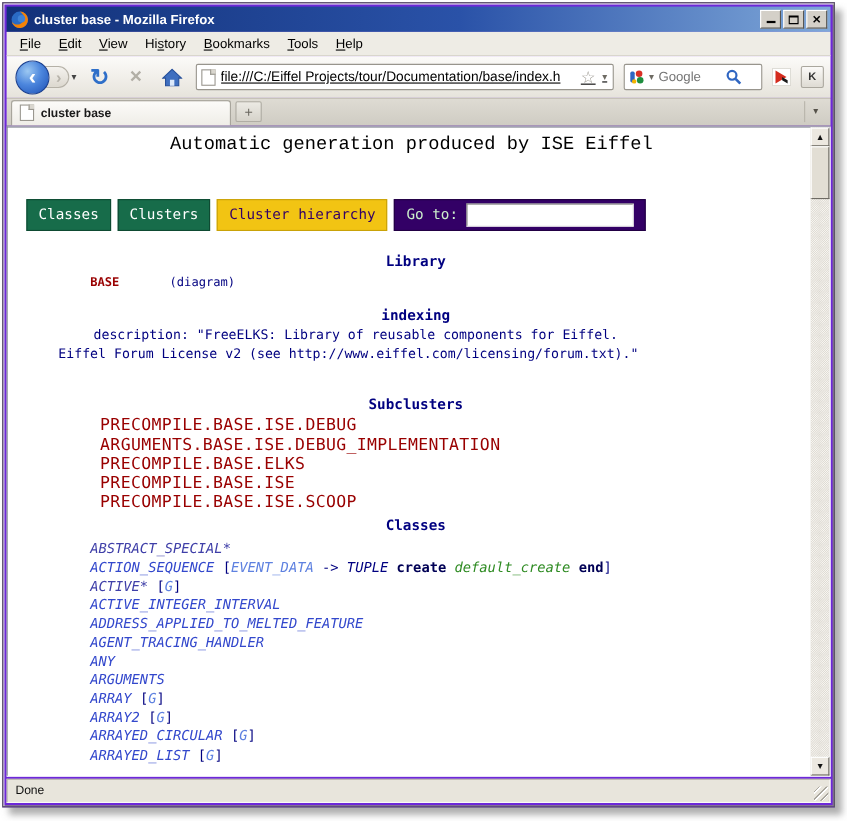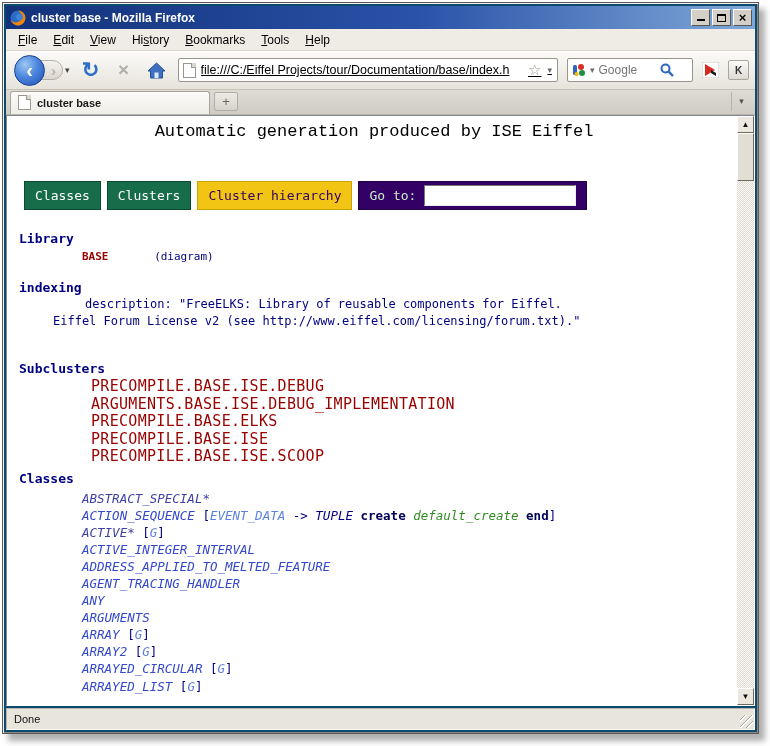--- a/index.html
+++ b/index.html
@@ -1,21 +1,21 @@
 <!DOCTYPE html>
 <html><head>
 <meta charset="utf-8">
 <style>
   * { margin:0; padding:0; box-sizing:border-box; }
   html,body { width:770px; height:746px; background:#fff; overflow:hidden;
               font-family:"Liberation Sans", sans-serif; }
 
   
   .window { position:absolute; left:2px; top:2px; width:757px; height:732px;
-            background:#0c4a6e; border:1px solid #5a5a5a;
+            background:#6d28d9; border:1px solid #5a5a5a;
             box-shadow: inset 1px 1px 0 #f4f2ee, inset -1px -1px 0 #8a877f,
                         6px 7px 6px rgba(110,110,110,.55);
             display:flex; flex-direction:column; padding:3px; }
 
   
   .titlebar { height:23px; flex:0 0 23px; display:flex; align-items:center;
               padding:0 3px 0 4px; color:#fff; font-weight:bold; font-size:12px;
               background:linear-gradient(90deg,#123179 0%,#2a52a8 55%,#7fa8d9 100%); }
   .titlebar .ff-logo { width:16px; height:16px; margin-right:5px; flex:0 0 16px; }
   .title-text { flex:1; white-space:nowrap; overflow:hidden; }
@@ -102,21 +102,21 @@
   .btn-row { margin:38px 0 0 5px; display:flex; gap:6px; height:29px; }
   .ebtn { display:flex; align-items:center; padding:0 10px; font-size:13px;
           font-family:"DejaVu Sans Mono","Liberation Mono",monospace; }
   .ebtn-green  { background:#176c4a; color:#fff; border:1px solid #0e4a32; }
   .ebtn-yellow { background:#f2c413; color:#330066; border:1px solid #c9a208; }
   .ebtn-purple { background:#330066; color:#cceecc; border:1px solid #220044; gap:8px; }
   .goto-input { width:152px; height:21px; background:#fff; border:1px solid;
                 border-color:#777 #eee #eee #777; outline:none; font-size:12px;
                 font-family:"DejaVu Sans Mono",monospace; padding:0 3px; }
 
-  .sec-h { font-weight:bold; font-size:13px; }
+  .sec-h { font-weight:bold; font-size:13px;text-align:center; }
   .h-library { margin-top:20px; }
   .lib-row { margin:1px 0 0 63px; font-size:11px; }
   .lib-name { color:#990000; font-weight:bold; }
   .lib-note { margin-left:39px; color:#000080; }
   .h-indexing { margin-top:14px; }
   .idx-line1 { margin-left:66px; }
   .idx-line2 { margin-left:34px; }
   .h-subclusters { margin-top:30px; }
   .sub-list { margin-top:1px; }
   .sub-item { margin-left:72px; font-size:15px; line-height:17.5px; color:#990000;

